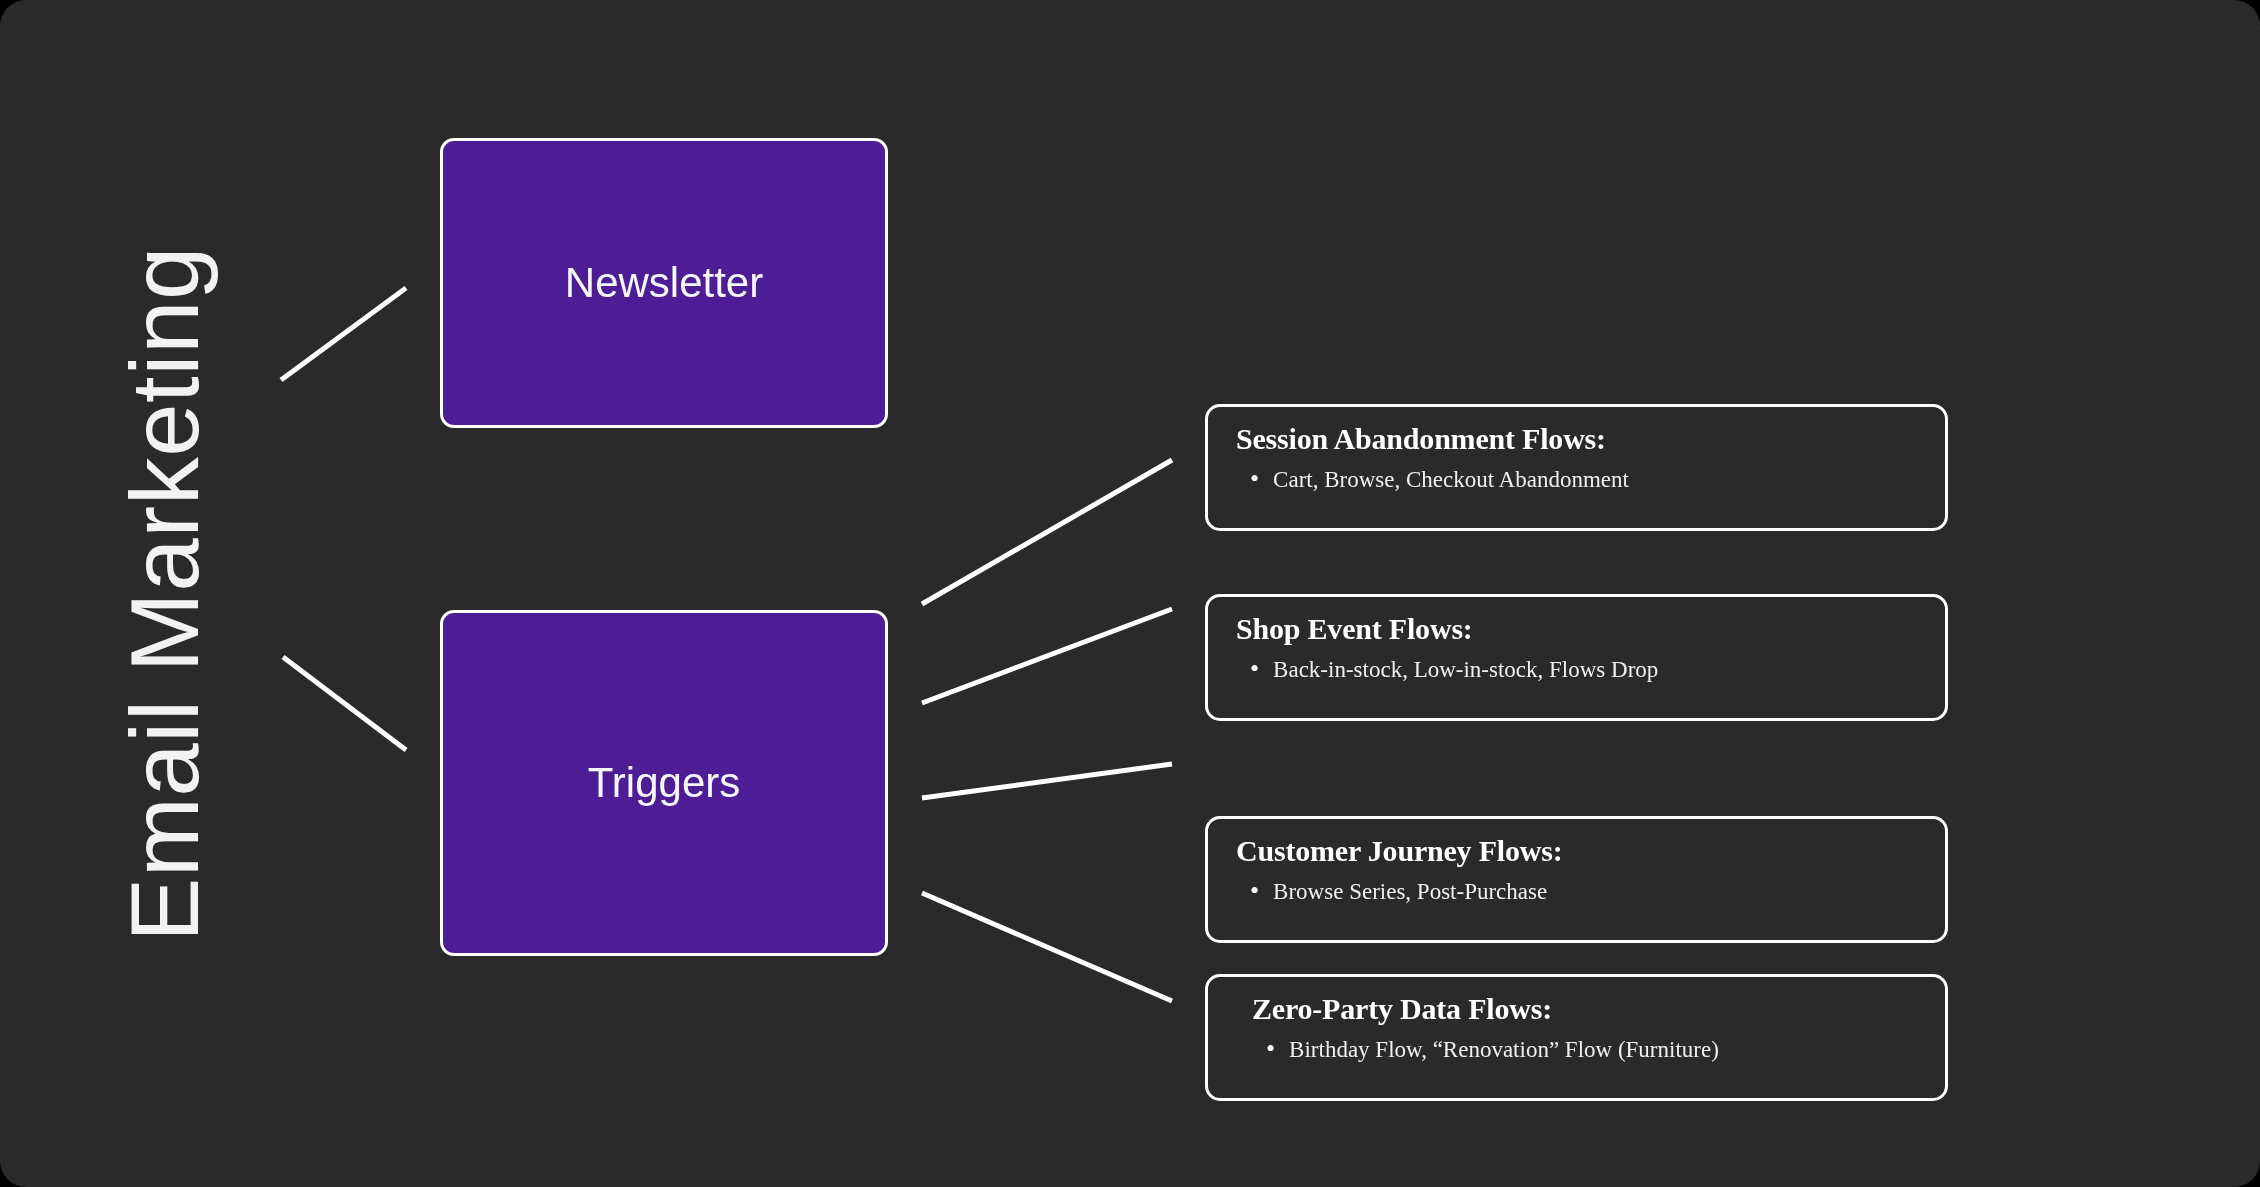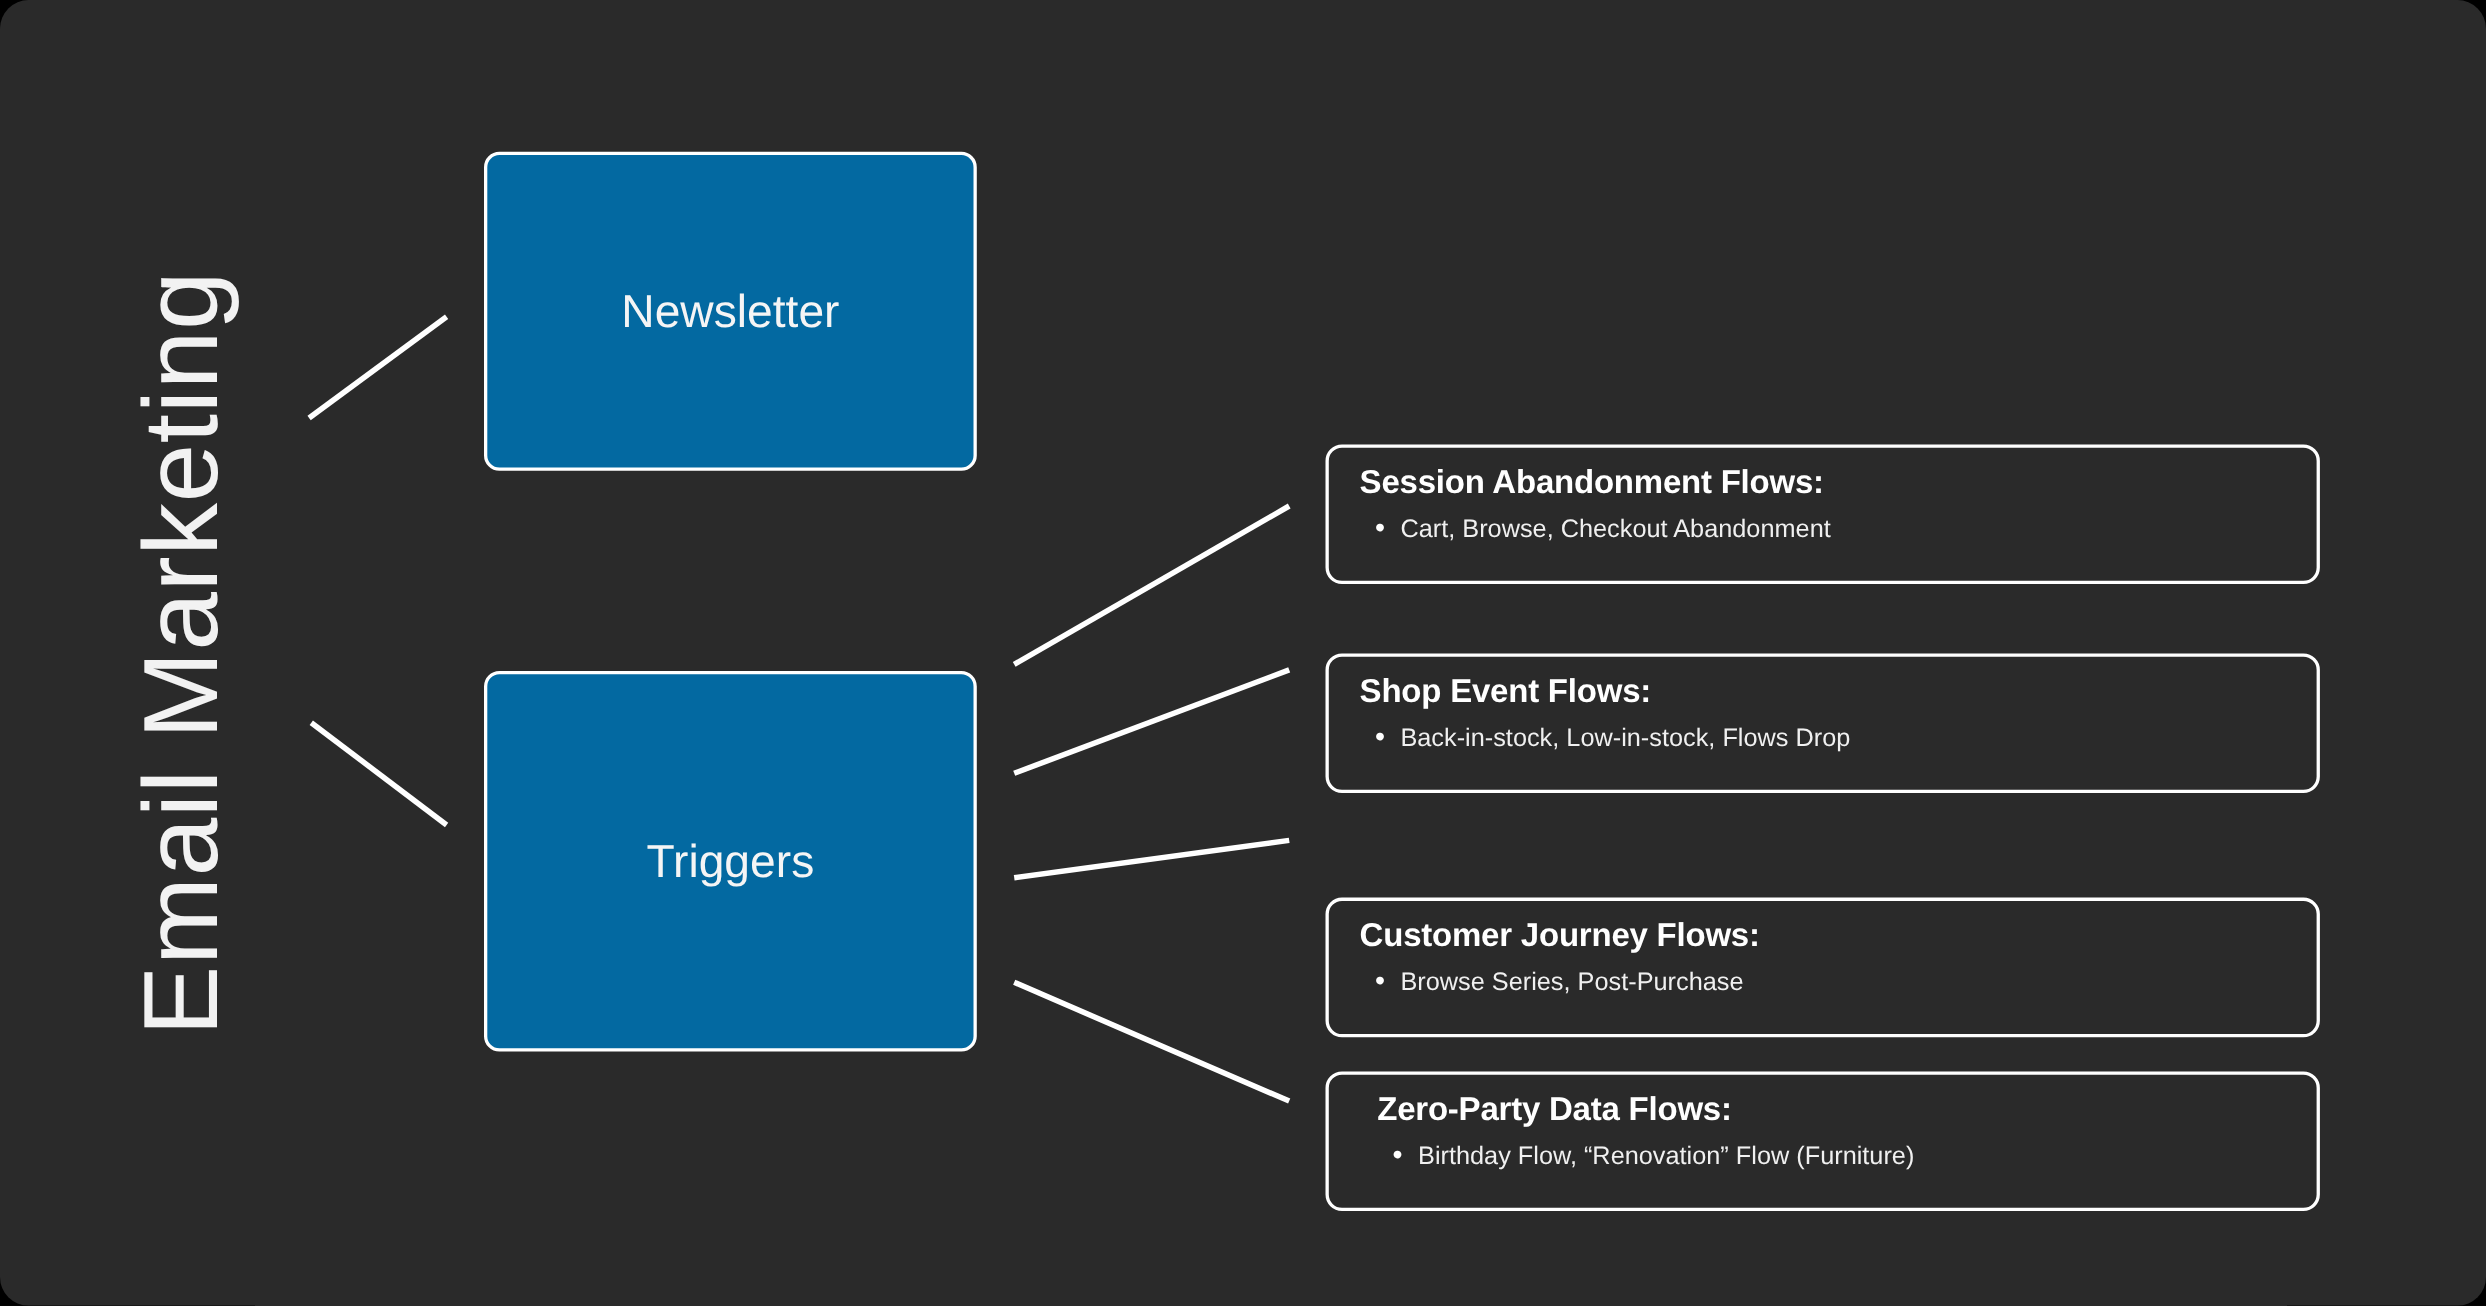--- a/index.html
+++ b/index.html
@@ -44,21 +44,21 @@
     letter-spacing: 0.5px;
     line-height: 1;
   }
 
   
   .node-box {
     position: absolute;
     box-sizing: border-box;
     border: 3px solid #ffffff;
     border-radius: 14px;
-    background: #0369a1;
+    background: #4c1d95;
     display: flex;
     align-items: center;
     justify-content: center;
     color: #f5f5f5;
     font-size: 42px;
     font-weight: 400;
   }
   #node-newsletter {
     left: 440px;
     top: 138px;
@@ -70,26 +70,27 @@
     top: 610px;
     width: 448px;
     height: 346px;
   }
 
   
   .flow-card {
     position: absolute;
     box-sizing: border-box;
     left: 1205px;
-    width: 904px;
+    width: 743px;
     height: 127px;
     border: 3px solid #ffffff;
     border-radius: 15px;
     background: #2a2a2a;
     padding: 14px 0 0 28px;
+    font-family: Liberation Serif, serif;
   }
   .flow-card .card-title {
     color: #ffffff;
     font-size: 30px;
     font-weight: 700;
     letter-spacing: -0.2px;
     line-height: 1.22;
     white-space: nowrap;
   }
   .flow-card .card-bullet-row {

